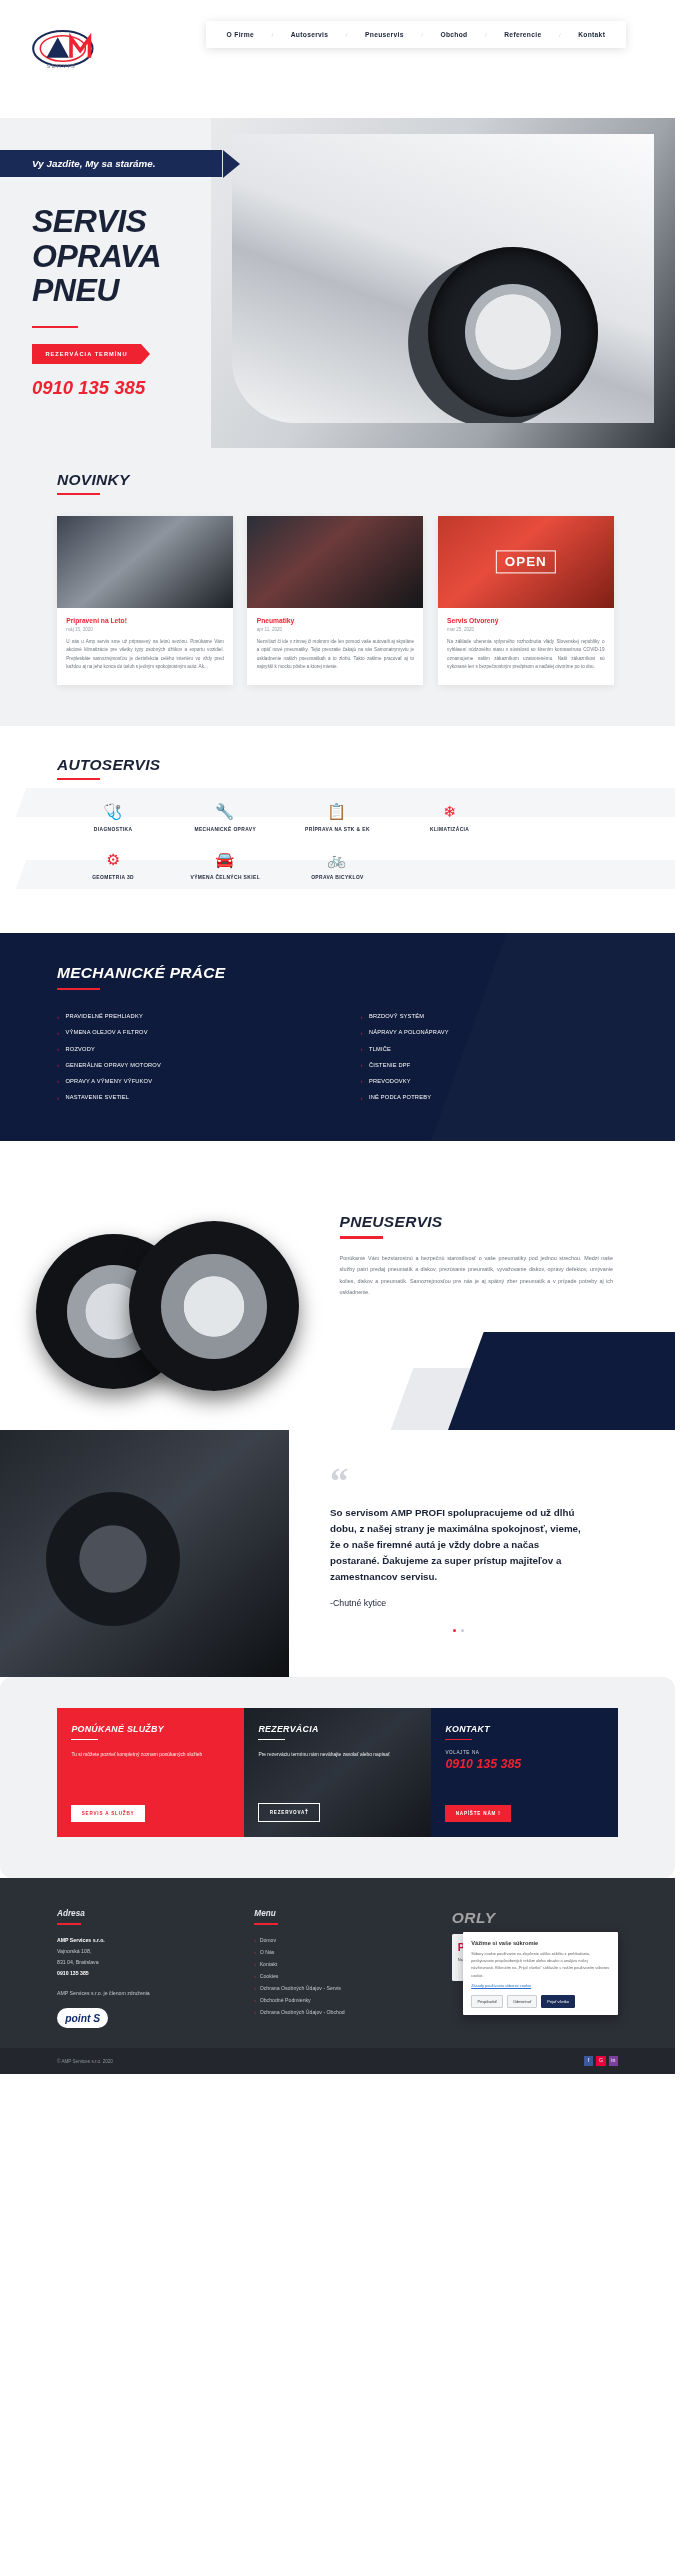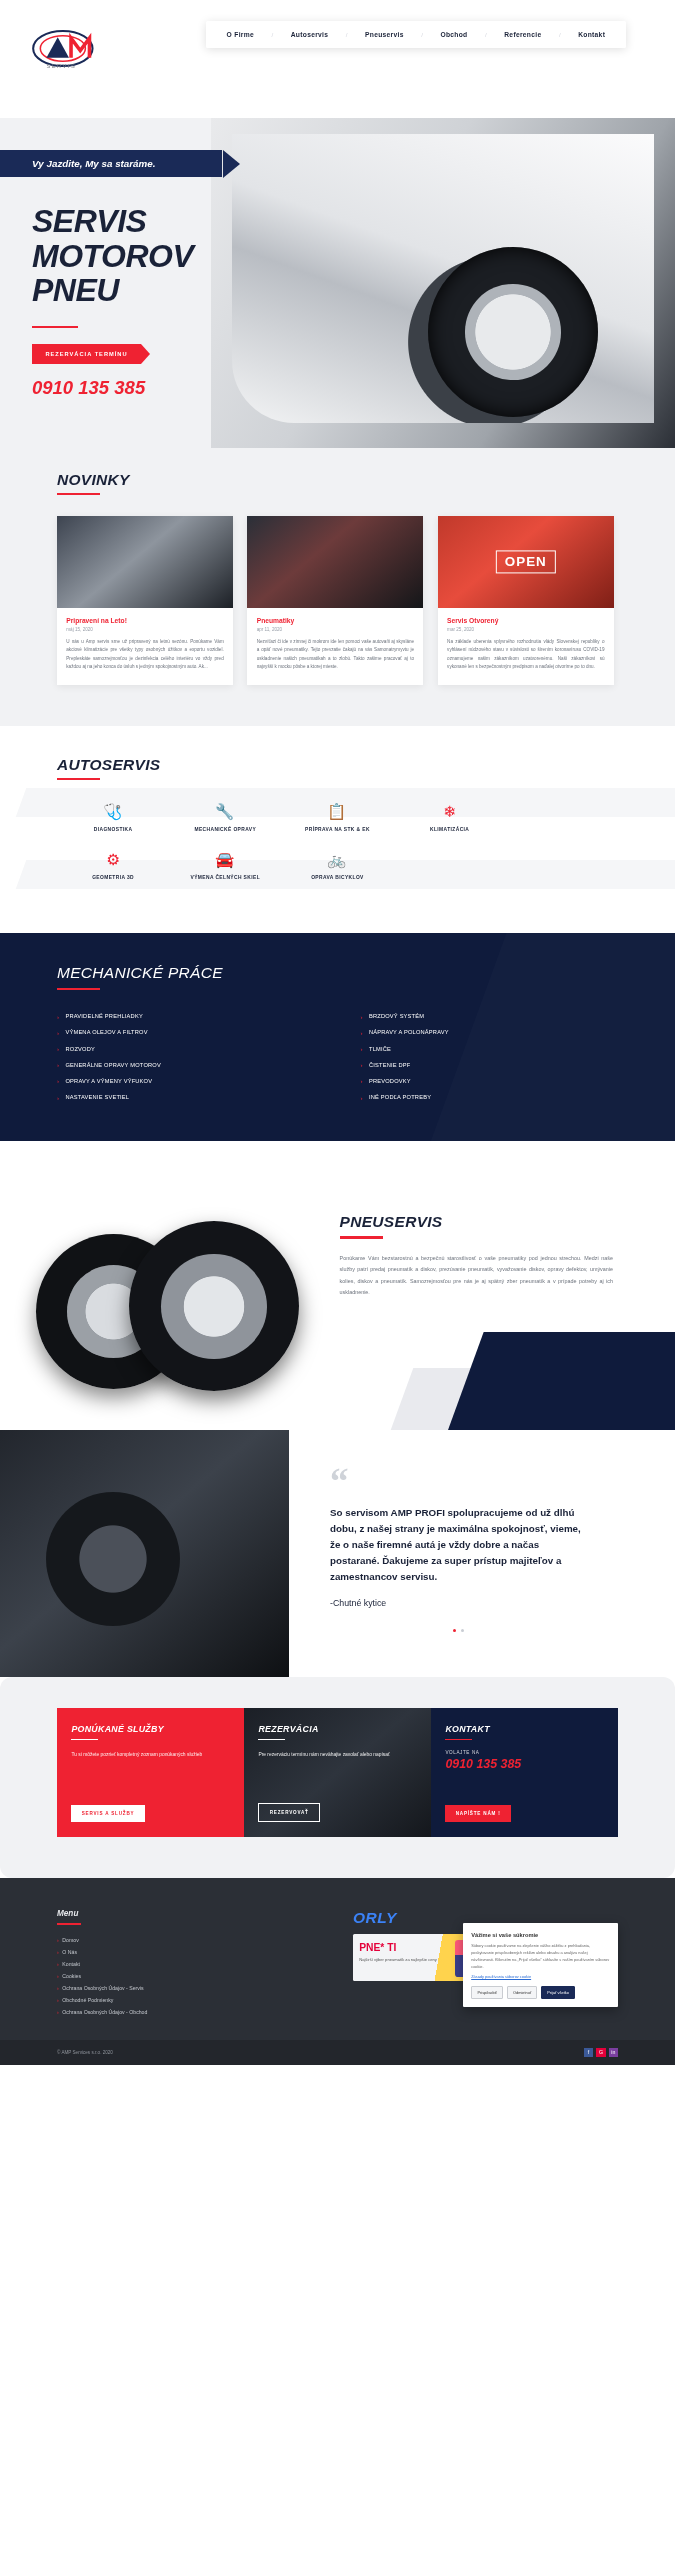--- a/index.html
+++ b/index.html
@@ -152,21 +152,21 @@
   .icon-label { font-size: 4.9px; font-weight: bold; letter-spacing: 0.4px; color: #1a2238; margin-top: 4.1px; }
 
   
   .mech {
     background: #0f1b3c;
     color: #fff;
     padding: 31px 57px 36px 57px;
     position: relative;
     overflow: hidden;
   }
-  .mech h2 { font-size: 15.5px; font-style: italic; font-weight: normal; letter-spacing: 0.3px; }
+  .mech h2 { font-size: 15.5px; font-style: italic; font-weight: bold; letter-spacing: 0.3px; }
   .mech .section-rule { margin-left: 0; margin-top: 5.2px; margin-bottom: 18.5px; }
   .mech-cols { display: flex; gap: 46px; }
   .mech-col { flex: 1; }
   .mech-item { display: flex; align-items: center; gap: 6.2px; padding: 4.6px 0; font-size: 5.7px; letter-spacing: 0.2px; }
   .mech-bullet { color: #ef2232; font-size: 6.2px; }
   .mech-deco { position:absolute; right:-62px; top:-31px; width:268px; height:268px; transform: skewX(-20deg); background: rgba(255,255,255,0.02); }
 
   
   .pneu { background: #fff; display: flex; position: relative; height: 289px; overflow: hidden; }
   .pneu-left { width: 319px; position: relative; background: #ffffff; }
@@ -244,21 +244,21 @@
   .f-rule { width: 24px; height: 1.5px; background: #ef2232; margin-bottom: 10.3px; }
   .f-line { font-size: 5.2px; line-height: 2.1; color: #c3c7cd; }
   .f-strong { font-weight: bold; color: #fff; }
   .f-menu-item { font-size: 5.2px; line-height: 2.3; color: #c3c7cd; cursor: pointer; display:flex; gap:3.6px; }
   .f-menu-item::before { content: "›"; color:#ef2232; }
   .points-badge {
     margin-top: 9.3px; display:inline-block; background: #fff; color:#0d2a6b;
     font-weight: bold; font-size: 10.3px; padding: 4.1px 8.2px; border-radius: 11.3px;
     font-style: italic;
   }
-  .orly { font-size: 15.5px; font-weight: bold; color:#3b82f6; font-style: italic; letter-spacing:0.5px;}
+  .orly { font-size: 15.5px; font-weight: bold; color:#a3a3a3; font-style: italic; letter-spacing:0.5px;}
   .ad-banner {
     margin-top: 7.2px; width: 155px; height: 47px; border-radius:1.5px;
     background: linear-gradient(100deg,#f3f4f6 0 55%, #ffd34d 55% 100%);
     position: relative; overflow:hidden; color:#1a2238;
   }
   .ad-title { position:absolute; left:6.2px; top:7.2px; font-size: 10.3px; font-weight:bold; color:#e4003a; }
   .ad-sub { position:absolute; left:6.2px; top:23px; font-size:4.1px; color:#555; }
   .ad-fig { position:absolute; right:4.1px; top:5.2px; width:49px; height:37px; background: radial-gradient(circle at 50% 35%, #e8b48d 0 22%, rgba(0,0,0,0) 23%), linear-gradient(180deg,#ff5a7a 40%, #3a3f8a 41%); border-radius:3.1px;}
 
   .cookie {
@@ -315,21 +315,21 @@
 
   <div class="hero">
     <div class="hero-img">
       <div class="hero-car"></div>
       <div class="hero-tyre"></div>
     </div>
     <div class="hero-left">
       <div class="hero-ribbon">Vy Jazdite, My sa staráme.</div>
       <div class="hero-title">
         <div>SERVIS</div>
-        <div>MOTOROV</div>
+        <div>OPRAVA</div>
         <div>PNEU</div>
       </div>
       <div class="hero-rule"></div>
       <div class="hero-btn">REZERVÁCIA TERMÍNU</div>
       <div class="hero-phone">0910 135 385</div>
     </div>
   </div>
 
   <div class="news">
     <div class="section-head">NOVINKY</div>
@@ -506,20 +506,30 @@
       <div class="cta-title">KONTAKT</div>
       <div class="cta-rule"></div>
       <div class="cta-small">VOLAJTE NA</div>
       <div class="cta-phone">0910 135 385</div>
       <div class="cta-btn red">NAPÍŠTE NÁM !</div>
     </div>
   </div>
 
   <div class="footer">
     <div class="f-col">
+      <div class="f-head">Adresa</div>
+      <div class="f-rule"></div>
+      <div class="f-line f-strong">AMP Services s.r.o.</div>
+      <div class="f-line">Vajnorská 108,</div>
+      <div class="f-line">831 04, Bratislava</div>
+      <div class="f-line f-strong">0910 135 385</div>
+      <div class="f-line" style="margin-top:9.3px">AMP Services s.r.o. je členom združenia</div>
+      <div class="points-badge">point S</div>
+    </div>
+    <div class="f-col">
       <div class="f-head">Menu</div>
       <div class="f-rule"></div>
       <div class="f-menu-item">Domov</div>
       <div class="f-menu-item">O Nás</div>
       <div class="f-menu-item">Kontakt</div>
       <div class="f-menu-item">Cookies</div>
       <div class="f-menu-item">Ochrana Osobných Údajov - Servis</div>
       <div class="f-menu-item">Obchodné Podmienky</div>
       <div class="f-menu-item">Ochrana Osobných Údajov - Obchod</div>
     </div>

